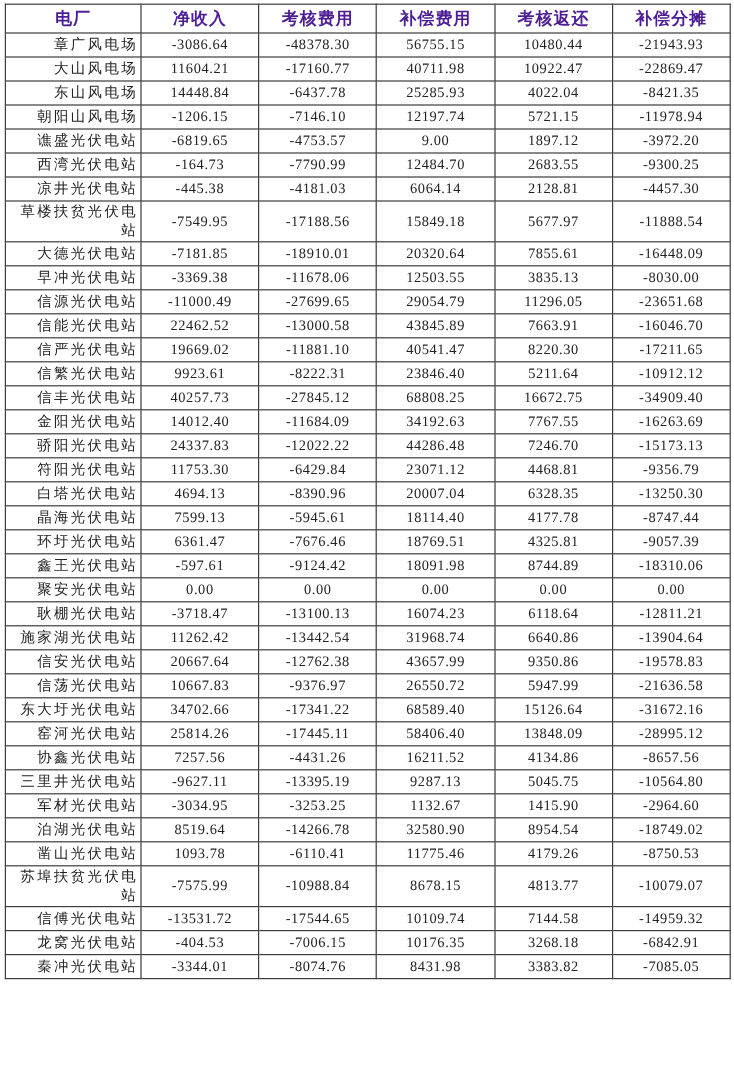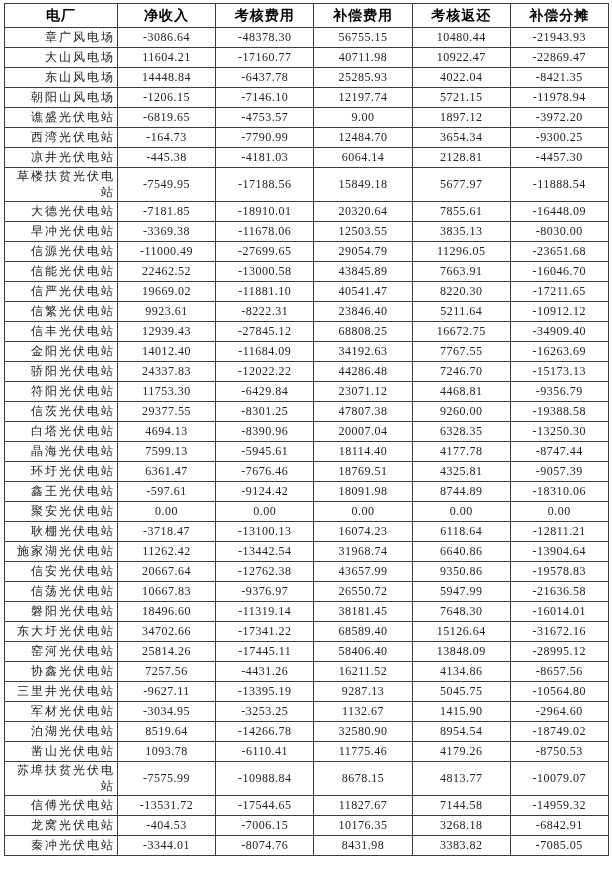--- a/index.html
+++ b/index.html
@@ -20,21 +20,21 @@
   }
   table.report th, table.report td {
     border: 1px solid #3c3c3c;
     overflow: hidden;
   }
   table.report th {
     height: 24px;
     font-size: 14px;
     font-weight: bold;
     text-align: center;
-    color: #000000;
+    color: #4c1d95;
     letter-spacing: 1px;
     padding: 1px 2px;
   }
   table.report td {
     height: 20px;
     font-size: 12px;
     color: #222;
     padding: 1px 2px;
     line-height: 1.3;
   }
@@ -116,21 +116,21 @@
           <td class="num">-4753.57</td>
           <td class="num">9.00</td>
           <td class="num">1897.12</td>
           <td class="num">-3972.20</td>
         </tr>
         <tr>
           <td class="plant-name">西湾光伏电站</td>
           <td class="num">-164.73</td>
           <td class="num">-7790.99</td>
           <td class="num">12484.70</td>
-          <td class="num">3654.34</td>
+          <td class="num">2683.55</td>
           <td class="num">-9300.25</td>
         </tr>
         <tr>
           <td class="plant-name">凉井光伏电站</td>
           <td class="num">-445.38</td>
           <td class="num">-4181.03</td>
           <td class="num">6064.14</td>
           <td class="num">2128.81</td>
           <td class="num">-4457.30</td>
         </tr>
@@ -185,21 +185,21 @@
         <tr>
           <td class="plant-name">信繁光伏电站</td>
           <td class="num">9923.61</td>
           <td class="num">-8222.31</td>
           <td class="num">23846.40</td>
           <td class="num">5211.64</td>
           <td class="num">-10912.12</td>
         </tr>
         <tr>
           <td class="plant-name">信丰光伏电站</td>
-          <td class="num">12939.43</td>
+          <td class="num">40257.73</td>
           <td class="num">-27845.12</td>
           <td class="num">68808.25</td>
           <td class="num">16672.75</td>
           <td class="num">-34909.40</td>
         </tr>
         <tr>
           <td class="plant-name">金阳光伏电站</td>
           <td class="num">14012.40</td>
           <td class="num">-11684.09</td>
           <td class="num">34192.63</td>
@@ -216,28 +216,20 @@
         </tr>
         <tr>
           <td class="plant-name">符阳光伏电站</td>
           <td class="num">11753.30</td>
           <td class="num">-6429.84</td>
           <td class="num">23071.12</td>
           <td class="num">4468.81</td>
           <td class="num">-9356.79</td>
         </tr>
         <tr>
-          <td class="plant-name">信茨光伏电站</td>
-          <td class="num">29377.55</td>
-          <td class="num">-8301.25</td>
-          <td class="num">47807.38</td>
-          <td class="num">9260.00</td>
-          <td class="num">-19388.58</td>
-        </tr>
-        <tr>
           <td class="plant-name">白塔光伏电站</td>
           <td class="num">4694.13</td>
           <td class="num">-8390.96</td>
           <td class="num">20007.04</td>
           <td class="num">6328.35</td>
           <td class="num">-13250.30</td>
         </tr>
         <tr>
           <td class="plant-name">晶海光伏电站</td>
           <td class="num">7599.13</td>
@@ -296,28 +288,20 @@
         </tr>
         <tr>
           <td class="plant-name">信荡光伏电站</td>
           <td class="num">10667.83</td>
           <td class="num">-9376.97</td>
           <td class="num">26550.72</td>
           <td class="num">5947.99</td>
           <td class="num">-21636.58</td>
         </tr>
         <tr>
-          <td class="plant-name">磐阳光伏电站</td>
-          <td class="num">18496.60</td>
-          <td class="num">-11319.14</td>
-          <td class="num">38181.45</td>
-          <td class="num">7648.30</td>
-          <td class="num">-16014.01</td>
-        </tr>
-        <tr>
           <td class="plant-name">东大圩光伏电站</td>
           <td class="num">34702.66</td>
           <td class="num">-17341.22</td>
           <td class="num">68589.40</td>
           <td class="num">15126.64</td>
           <td class="num">-31672.16</td>
         </tr>
         <tr>
           <td class="plant-name">窑河光伏电站</td>
           <td class="num">25814.26</td>
@@ -371,21 +355,21 @@
           <td class="num">-7575.99</td>
           <td class="num">-10988.84</td>
           <td class="num">8678.15</td>
           <td class="num">4813.77</td>
           <td class="num">-10079.07</td>
         </tr>
         <tr>
           <td class="plant-name">信傅光伏电站</td>
           <td class="num">-13531.72</td>
           <td class="num">-17544.65</td>
-          <td class="num">11827.67</td>
+          <td class="num">10109.74</td>
           <td class="num">7144.58</td>
           <td class="num">-14959.32</td>
         </tr>
         <tr>
           <td class="plant-name">龙窝光伏电站</td>
           <td class="num">-404.53</td>
           <td class="num">-7006.15</td>
           <td class="num">10176.35</td>
           <td class="num">3268.18</td>
           <td class="num">-6842.91</td>

